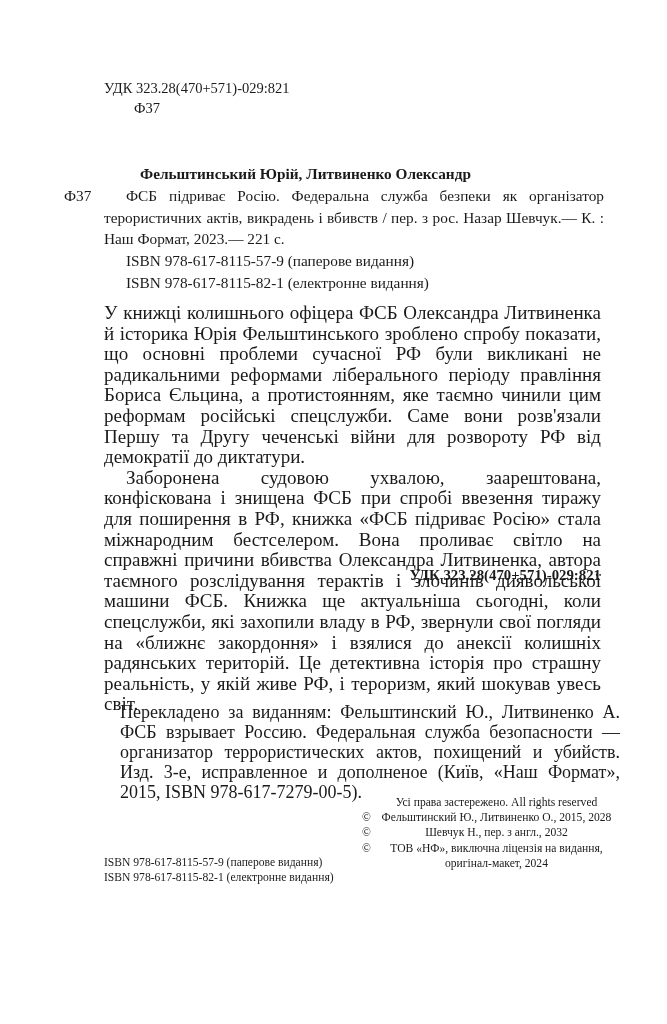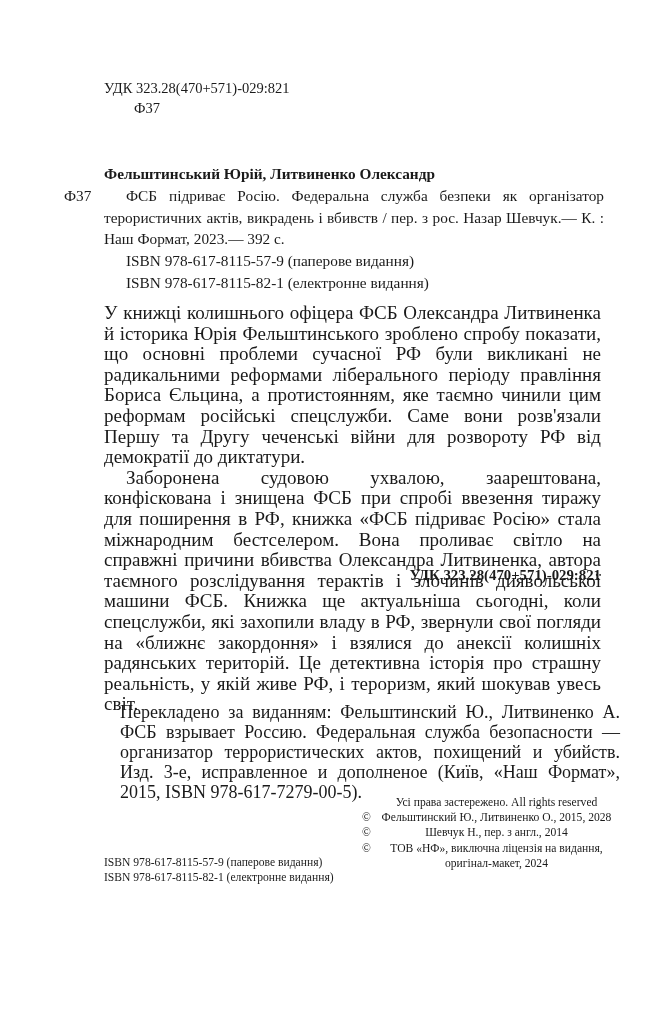--- a/index.html
+++ b/index.html
@@ -6,21 +6,21 @@
   body {
     width: 667px; height: 1024px; position: relative; overflow: hidden;
     font-family: "DejaVu Serif", "Liberation Serif", serif;
     color: #1a1a1a;
   }
   .abs { position: absolute; }
   .udk-top { left: 104px; top: 78px; font-size: 14.5px; line-height: 20px; font-family: "Liberation Serif", serif; }
   .udk-code { left: 134px; top: 98px; font-size: 14.5px; line-height: 20px; font-family: "Liberation Serif", serif; }
 
   .biblio { left: 104px; top: 163px; width: 500px; font-family: "Liberation Serif", serif; font-size: 15.3px; line-height: 21.8px; }
-  .biblio .author { font-weight: bold; }
+  .biblio .author { font-weight: bold; margin-left: 36px; }
   .biblio .para { text-align: justify; text-indent: 22px; }
   .biblio .isbn { padding-left: 22px; }
   .f37-side { left: 64px; top: 185px; font-size: 15.3px; line-height: 21.8px; font-family: "Liberation Serif", serif; }
 
   .annot { left: 104px; top: 303px; width: 497px; font-family: "Liberation Serif", serif; font-size: 19px; line-height: 20.6px; }
   .annot p { margin: 0; text-align: justify; }
   .annot p + p { text-indent: 22px; }
   .udk-right { right: 66px; top: 567px; font-family: "Liberation Serif", serif; font-size: 14.8px; font-weight: bold; }
 
   .translated { left: 120px; top: 702px; width: 500px; font-family: Liberation Serif, serif; font-size: 18px; line-height: 20px; text-align: justify; }
@@ -34,21 +34,21 @@
 </style>
 </head>
 <body>
 
 <div class="abs udk-top">УДК 323.28(470+571)-029:821</div>
 <div class="abs udk-code">Ф37</div>
 
 <div class="abs f37-side">Ф37</div>
 <div class="abs biblio">
   <div class="author">Фельштинський Юрій, Литвиненко Олександр</div>
-  <div class="para">ФСБ підриває Росію. Федеральна служба безпеки як організатор терористичних актів, викрадень і вбивств / пер. з рос. Назар Шевчук.— К. : Наш Формат, 2023.— 392 с.</div>
+  <div class="para">ФСБ підриває Росію. Федеральна служба безпеки як організатор терористичних актів, викрадень і вбивств / пер. з рос. Назар Шевчук.— К. : Наш Формат, 2023.— 221 с.</div>
   <div class="isbn">ISBN 978-617-8115-57-9 (паперове видання)</div>
   <div class="isbn">ISBN 978-617-8115-82-1 (електронне видання)</div>
 </div>
 
 <div class="abs annot">
   <p>У книжці колишнього офіцера ФСБ Олександра Литвиненка й історика Юрія Фельштинського зроблено спробу показати, що основні проблеми сучасної РФ були викликані не радикальними реформами ліберального періоду правління Бориса Єльцина, а протистоянням, яке таємно чинили цим реформам російські спецслужби. Саме вони розв'язали Першу та Другу чеченські війни для розвороту РФ від демократії до диктатури.</p>
   <p>Заборонена судовою ухвалою, заарештована, конфіскована і знищена ФСБ при спробі ввезення тиражу для поширення в РФ, книжка «ФСБ підриває Росію» стала міжнародним бестселером. Вона проливає світло на справжні причини вбивства Олександра Литвиненка, автора таємного розслідування терактів і злочинів диявольської машини ФСБ. Книжка ще актуальніша сьогодні, коли спецслужби, які захопили владу в РФ, звернули свої погляди на «ближнє закордоння» і взялися до анексії колишніх радянських територій. Це детективна історія про страшну реальність, у якій живе РФ, і тероризм, який шокував увесь світ.</p>
 </div>
 <div class="abs udk-right">УДК 323.28(470+571)-029:821</div>
 
@@ -58,21 +58,21 @@
   <div class="row">
       <span class="sym"></span>
       <span class="txt">Усі права застережено. All rights reserved</span>
     </div>
   <div class="row">
       <span class="sym">©</span>
       <span class="txt">Фельштинский Ю., Литвиненко О., 2015, 2028</span>
     </div>
   <div class="row">
       <span class="sym">©</span>
-      <span class="txt">Шевчук Н., пер. з англ., 2014</span>
+      <span class="txt">Шевчук Н., пер. з англ., 2032</span>
     </div>
   <div class="row">
       <span class="sym">©</span>
       <span class="txt">ТОВ «НФ», виключна ліцензія на видання, оригінал-макет, 2024</span>
     </div>
 </div>
 
 <div class="abs isbns-bottom">
   <div>ISBN 978-617-8115-57-9 (паперове видання)</div>
   <div>ISBN 978-617-8115-82-1 (електронне видання)</div>

